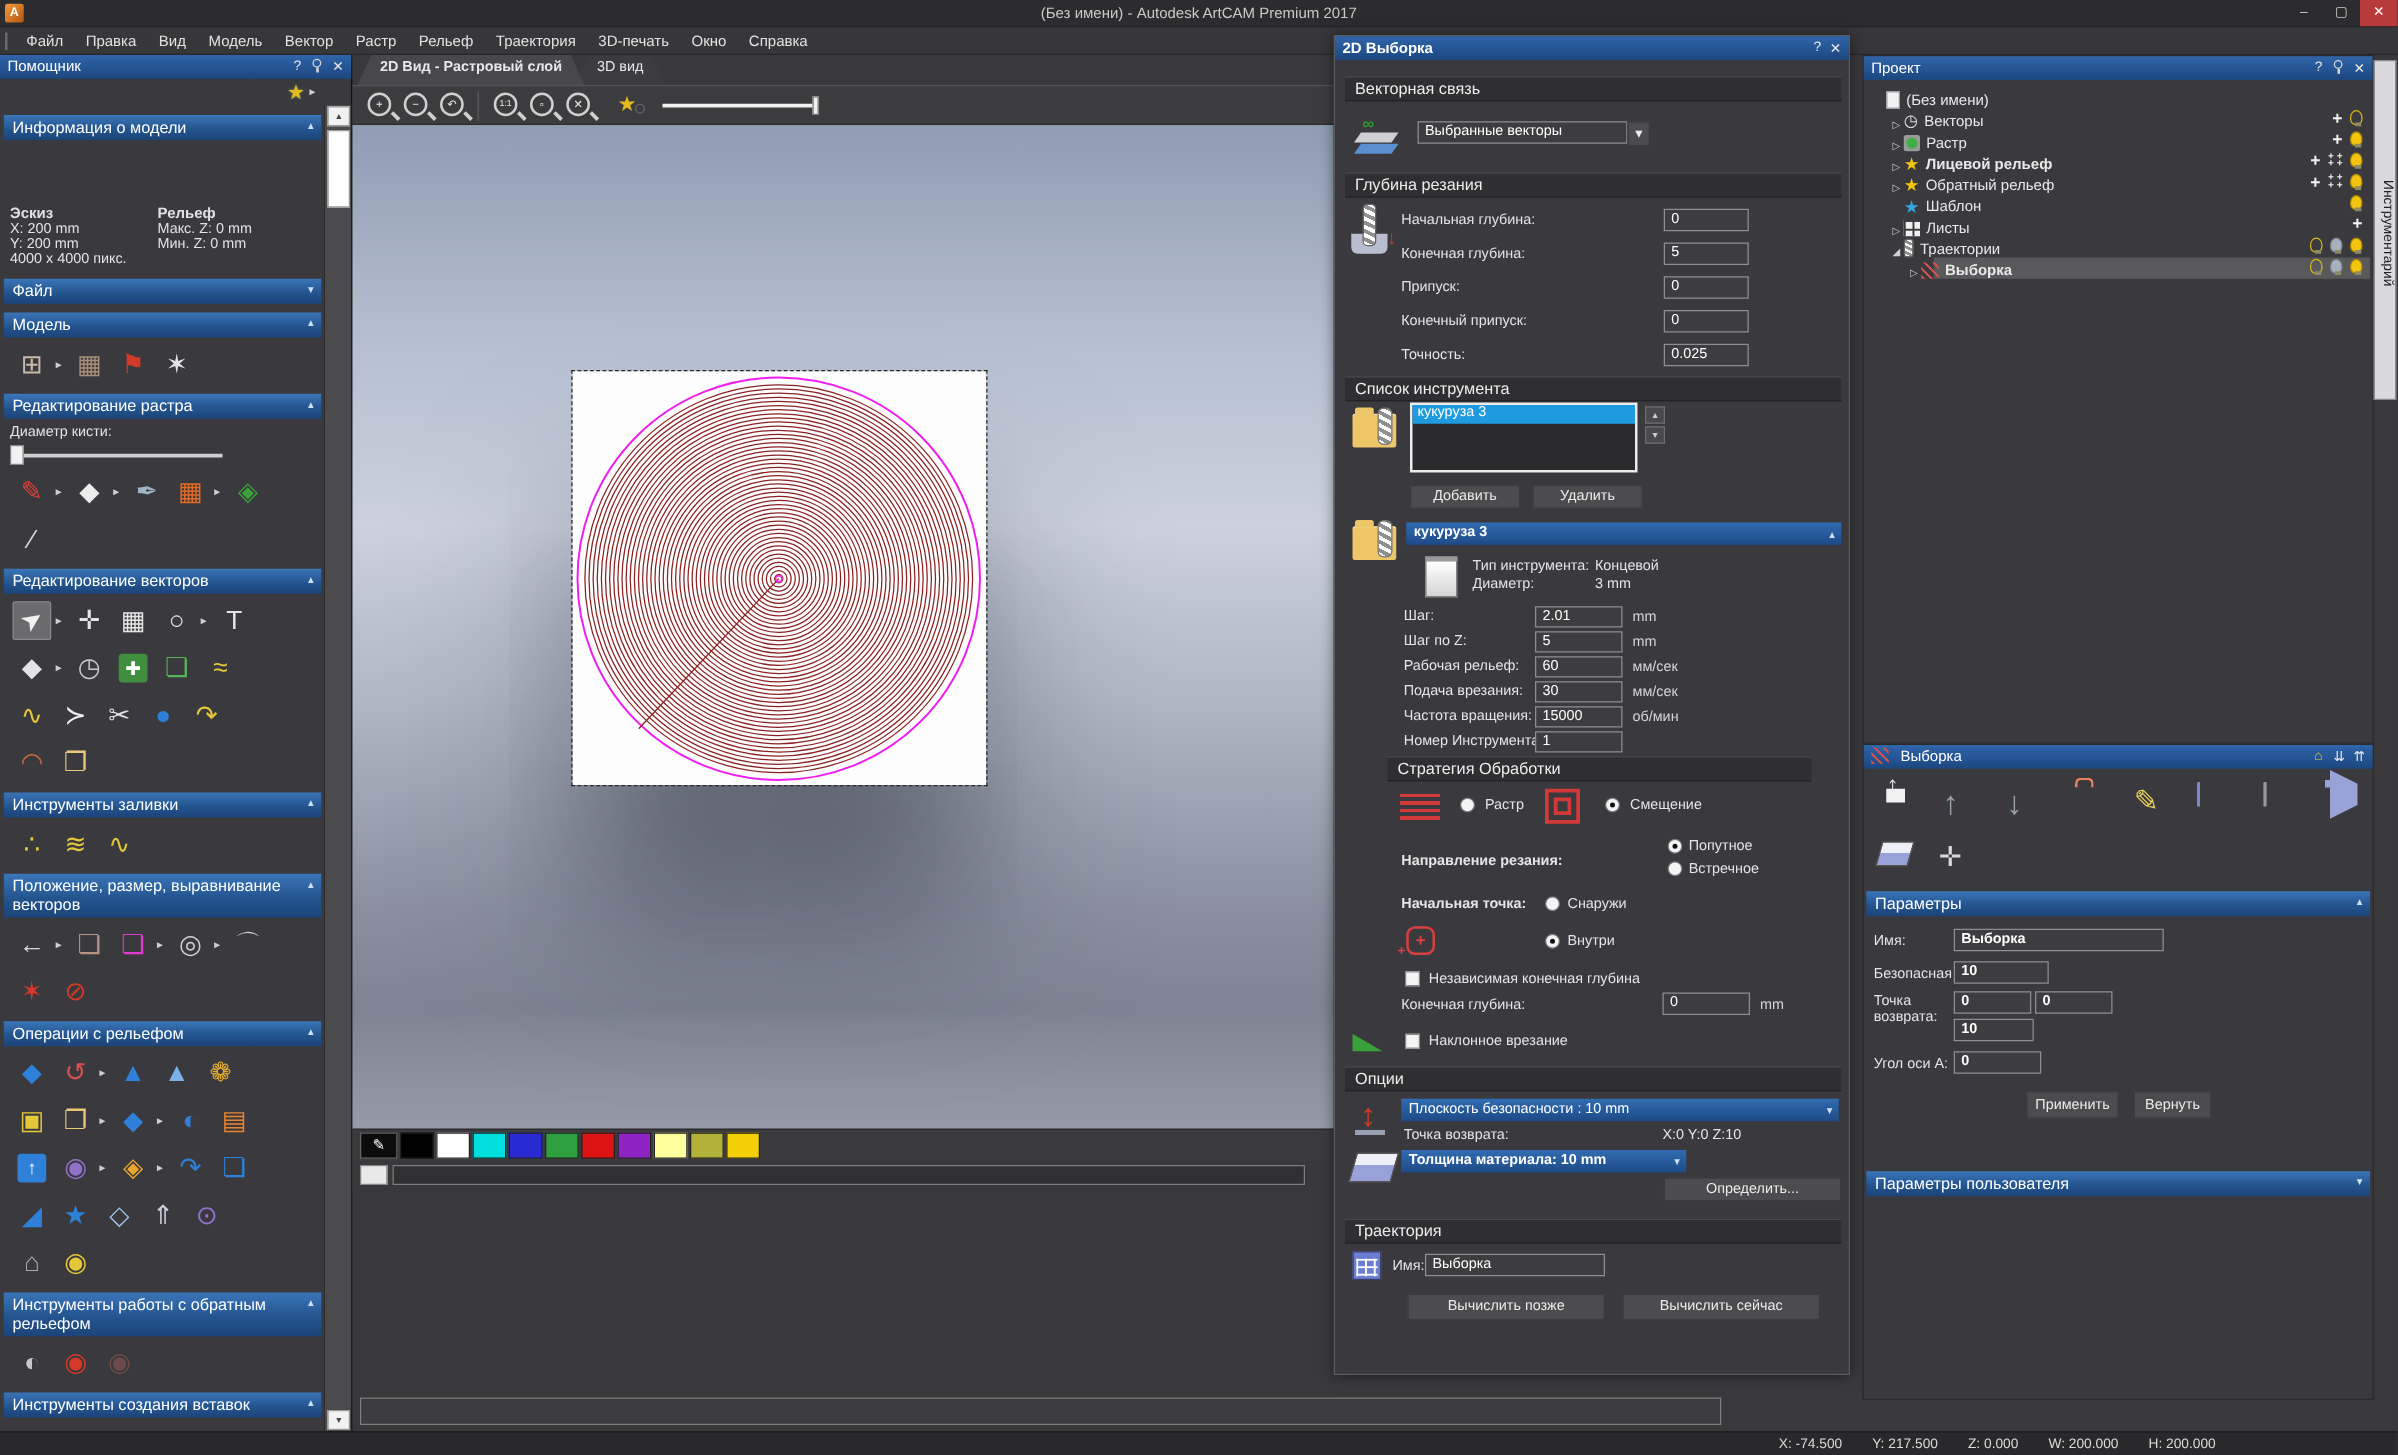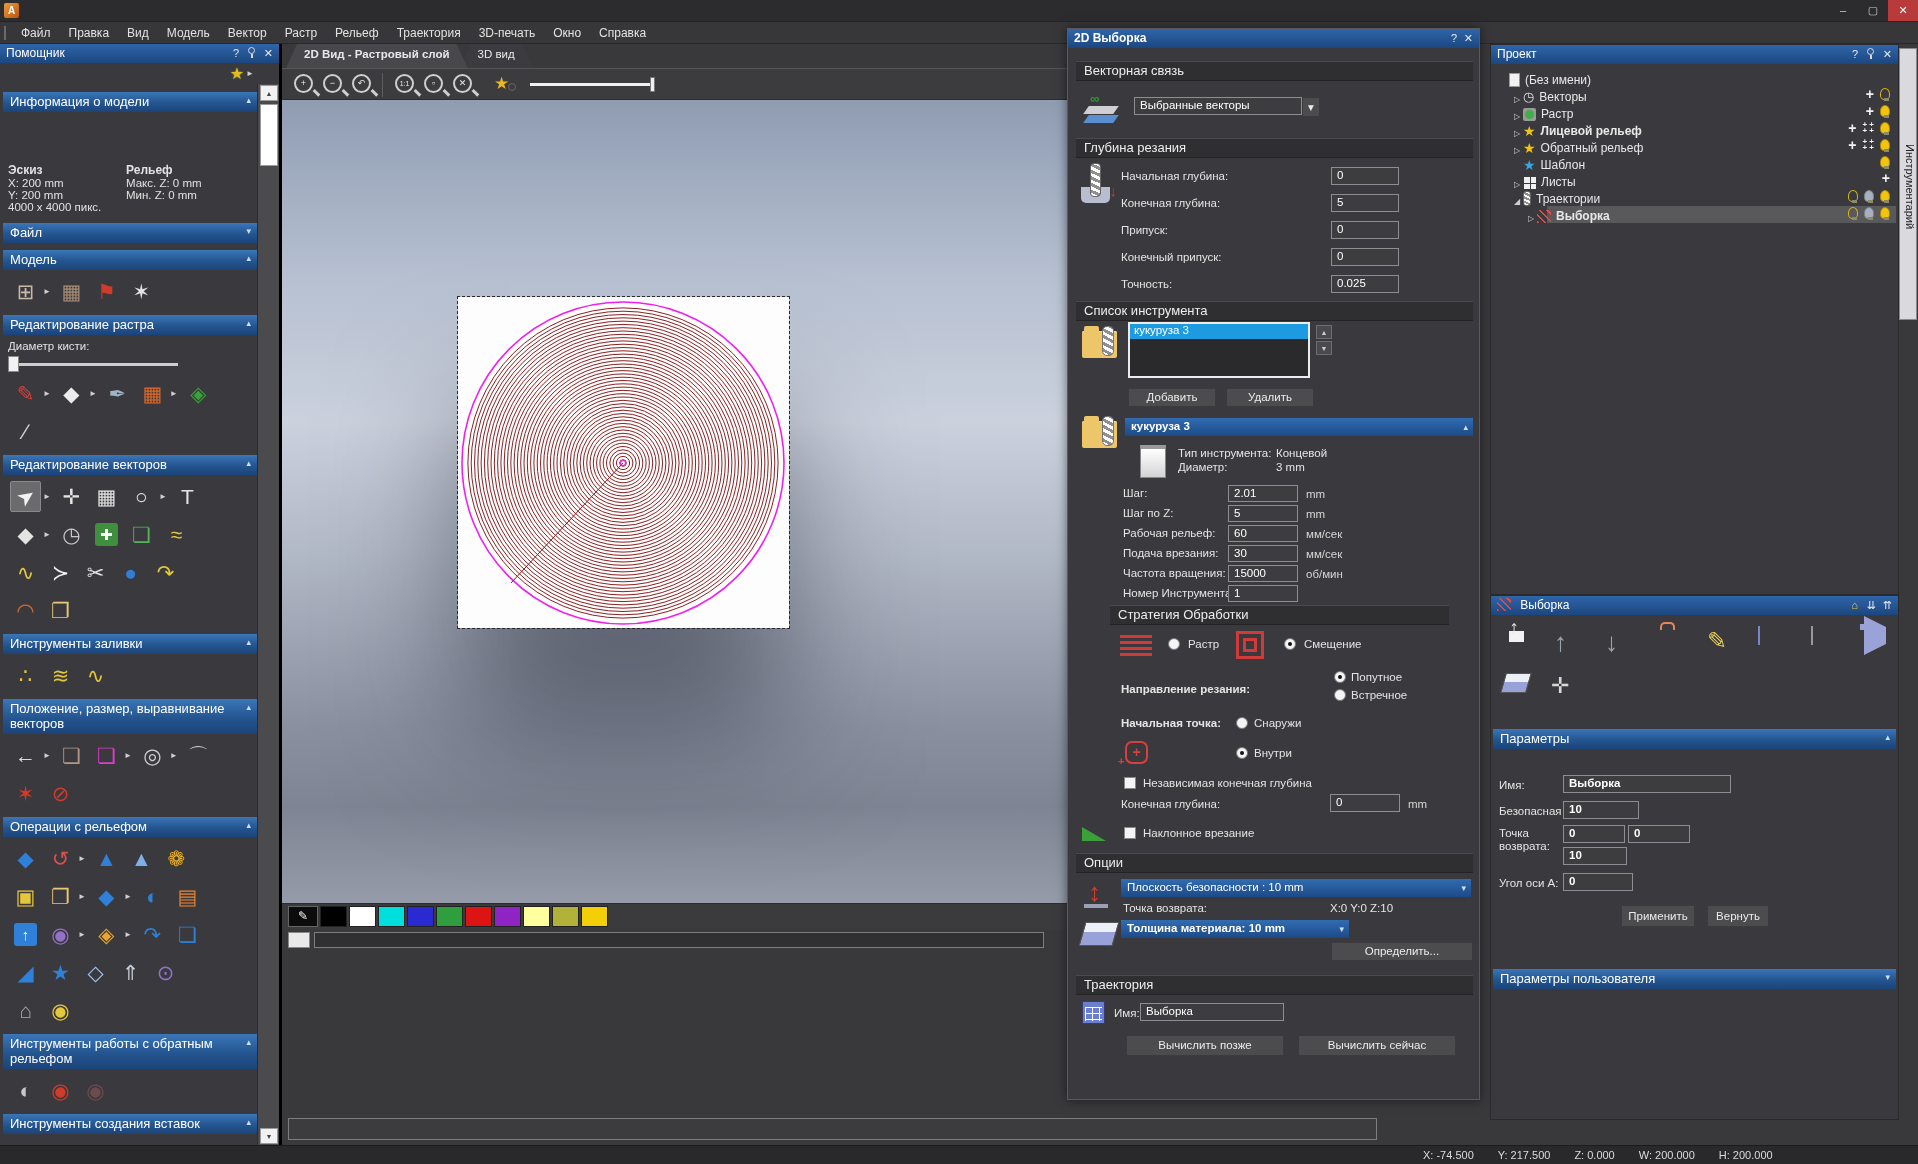--- a/index.html
+++ b/index.html
@@ -24,21 +24,21 @@
   .inpt{position:absolute;background:#3d3d40;border:1px solid #8e8e92;color:#fff;font-size:11.5px;height:18px;padding:1px 5px;white-space:nowrap;overflow:hidden;}
   .lbl{position:absolute;color:#e4e4e4;font-size:11.5px;white-space:nowrap;}
   .unit{position:absolute;color:#d6d6d6;font-size:11.5px;}
   .btn{position:absolute;background:#4c4c4f;border:1px solid #3b3b3d;color:#ebebeb;font-size:11.5px;text-align:center;cursor:default;}
   .radio{position:absolute;width:12px;height:12px;border-radius:50%;background:#f4f4f4;border:1px solid #777;}
   .radio.sel::after{content:"";position:absolute;left:3px;top:3px;width:4px;height:4px;border-radius:50%;background:#111;}
   .chk{position:absolute;width:12px;height:12px;background:#f4f4f4;border:1px solid #888;}
   .bluebar{position:absolute;height:18px;background:linear-gradient(180deg,#316cb2,#1d4a86);color:#fff;font-size:11.5px;padding:2px 6px;}
   .bluebar .chv{position:absolute;right:5px;top:4px;font-size:9px;color:#cfe0f5;}
   
-  #assistant{position:absolute;left:0;top:44px;width:282px;height:1101px;background:#3a393d;border-right:3px solid #000000;}
+  #assistant{position:absolute;left:0;top:44px;width:282px;height:1101px;background:#3a393d;border-right:1px solid #000000;}
   #assistant .content{position:absolute;left:0;top:19px;width:260px;bottom:0;overflow:hidden;}
   .starrow{height:22px;position:relative;}
   .starrow .fav{position:absolute;right:16px;top:1px;color:#e8b820;font-size:16px;text-shadow:0 0 2px #7a5;}
   .starrow .favarr{position:absolute;right:6px;top:6px;color:#cfcfcf;font-size:8px;}
   .minfo{padding:3px 8px;color:#e2e2e2;font-size:11.5px;margin-top:48px;}
   .minfo .cols{display:flex;}
   .minfo .c1{width:118px;}
   .minfo b{font-size:12px;}
   .icons{display:flex;align-items:center;gap:4px;margin:5px 8px 3px 10px;height:33px;}
   .icell{width:31px;height:31px;display:flex;align-items:center;justify-content:center;border-radius:2px;position:relative;}
@@ -158,20 +158,21 @@
     writing-mode:vertical-rl;font-size:11px;text-align:center;padding-top:6px;}
   
   #statusbar{position:absolute;left:0;top:1145px;width:1918px;height:19px;background:#29292b;border-top:1px solid #1b1b1d;color:#dcdcdc;font-size:11px;}
   #statusbar .coords{position:absolute;left:1423px;top:3px;display:flex;gap:24px;}
 </style>
 </head>
 <body>
 
 <div id="titlebar">
   <span id="applogo">A</span>
+  <span class="ttl">(Без имени) - Autodesk ArtCAM Premium 2017</span>
   <span class="wbtn" style="right:60px">–</span>
   <span class="wbtn" style="right:30px">▢</span>
   <span class="wbtn" style="right:0;background:#b83a3a;color:#fff">✕</span>
 </div>
 
 <div id="menubar">
     <div class="grip"></div>
     <span class="mi">Файл</span>
     <span class="mi">Правка</span>
     <span class="mi">Вид</span>
@@ -794,21 +795,21 @@
 
 <div id="selpanel">
   <div class="ptitle">
     <span class="hatch" style="margin-right:6px;vertical-align:-2px"></span>
     <span>Выборка</span>
     <span class="tico" style="right:40px;color:#e8c838">⌂</span>
     <span class="tico" style="right:22px">⇊</span>
     <span class="tico" style="right:6px">⇈</span>
   </div>
   <div id="seltools" style="position:relative;height:98px"><span class="svico sv-save" style="left: 12px; top: 12px;"></span><span class="svico sv-up" style="left: 63px; top: 12px;">↑</span><span class="svico sv-down" style="left: 114px; top: 12px;">↓</span><span class="svico sv-trash" style="left: 165px; top: 12px;"></span><span class="svico sv-edit" style="left: 216px; top: 12px;">✎</span><span class="svico sv-calc" style="left: 267px; top: 12px;"></span><span class="svico sv-notes" style="left: 318px; top: 12px;"></span><span class="svico sv-post" style="left: 369px; top: 12px;"></span><span class="svico sv-mat" style="left: 12px; top: 58px;"></span><span class="svico sv-xform" style="left: 60px; top: 58px;">✛</span></div>
-  <div class="hdr" style="margin:16px 2px">
+  <div class="hdr" style="margin:0 2px">
     <span>Параметры</span><span class="chv">▴</span>
   </div>
   <div style="position:relative;height:190px">
     <span class="lbl" style="left:8px;top:14px">Имя:</span>
     <span class="inpt" style="left:72px;top:10px;width:168px;font-weight:bold">Выборка</span>
     <span class="lbl" style="left:8px;top:40px">Безопасная Z:</span>
     <span class="inpt" style="left:72px;top:36px;width:76px;font-weight:bold">10</span>
     <span class="lbl" style="left:8px;top:62px;width:54px;white-space:normal;line-height:13px">Точка возврата:</span>
     <span class="inpt" style="left:72px;top:60px;width:62px;font-weight:bold">0</span>
     <span class="inpt" style="left:137px;top:60px;width:62px;font-weight:bold">0</span>

